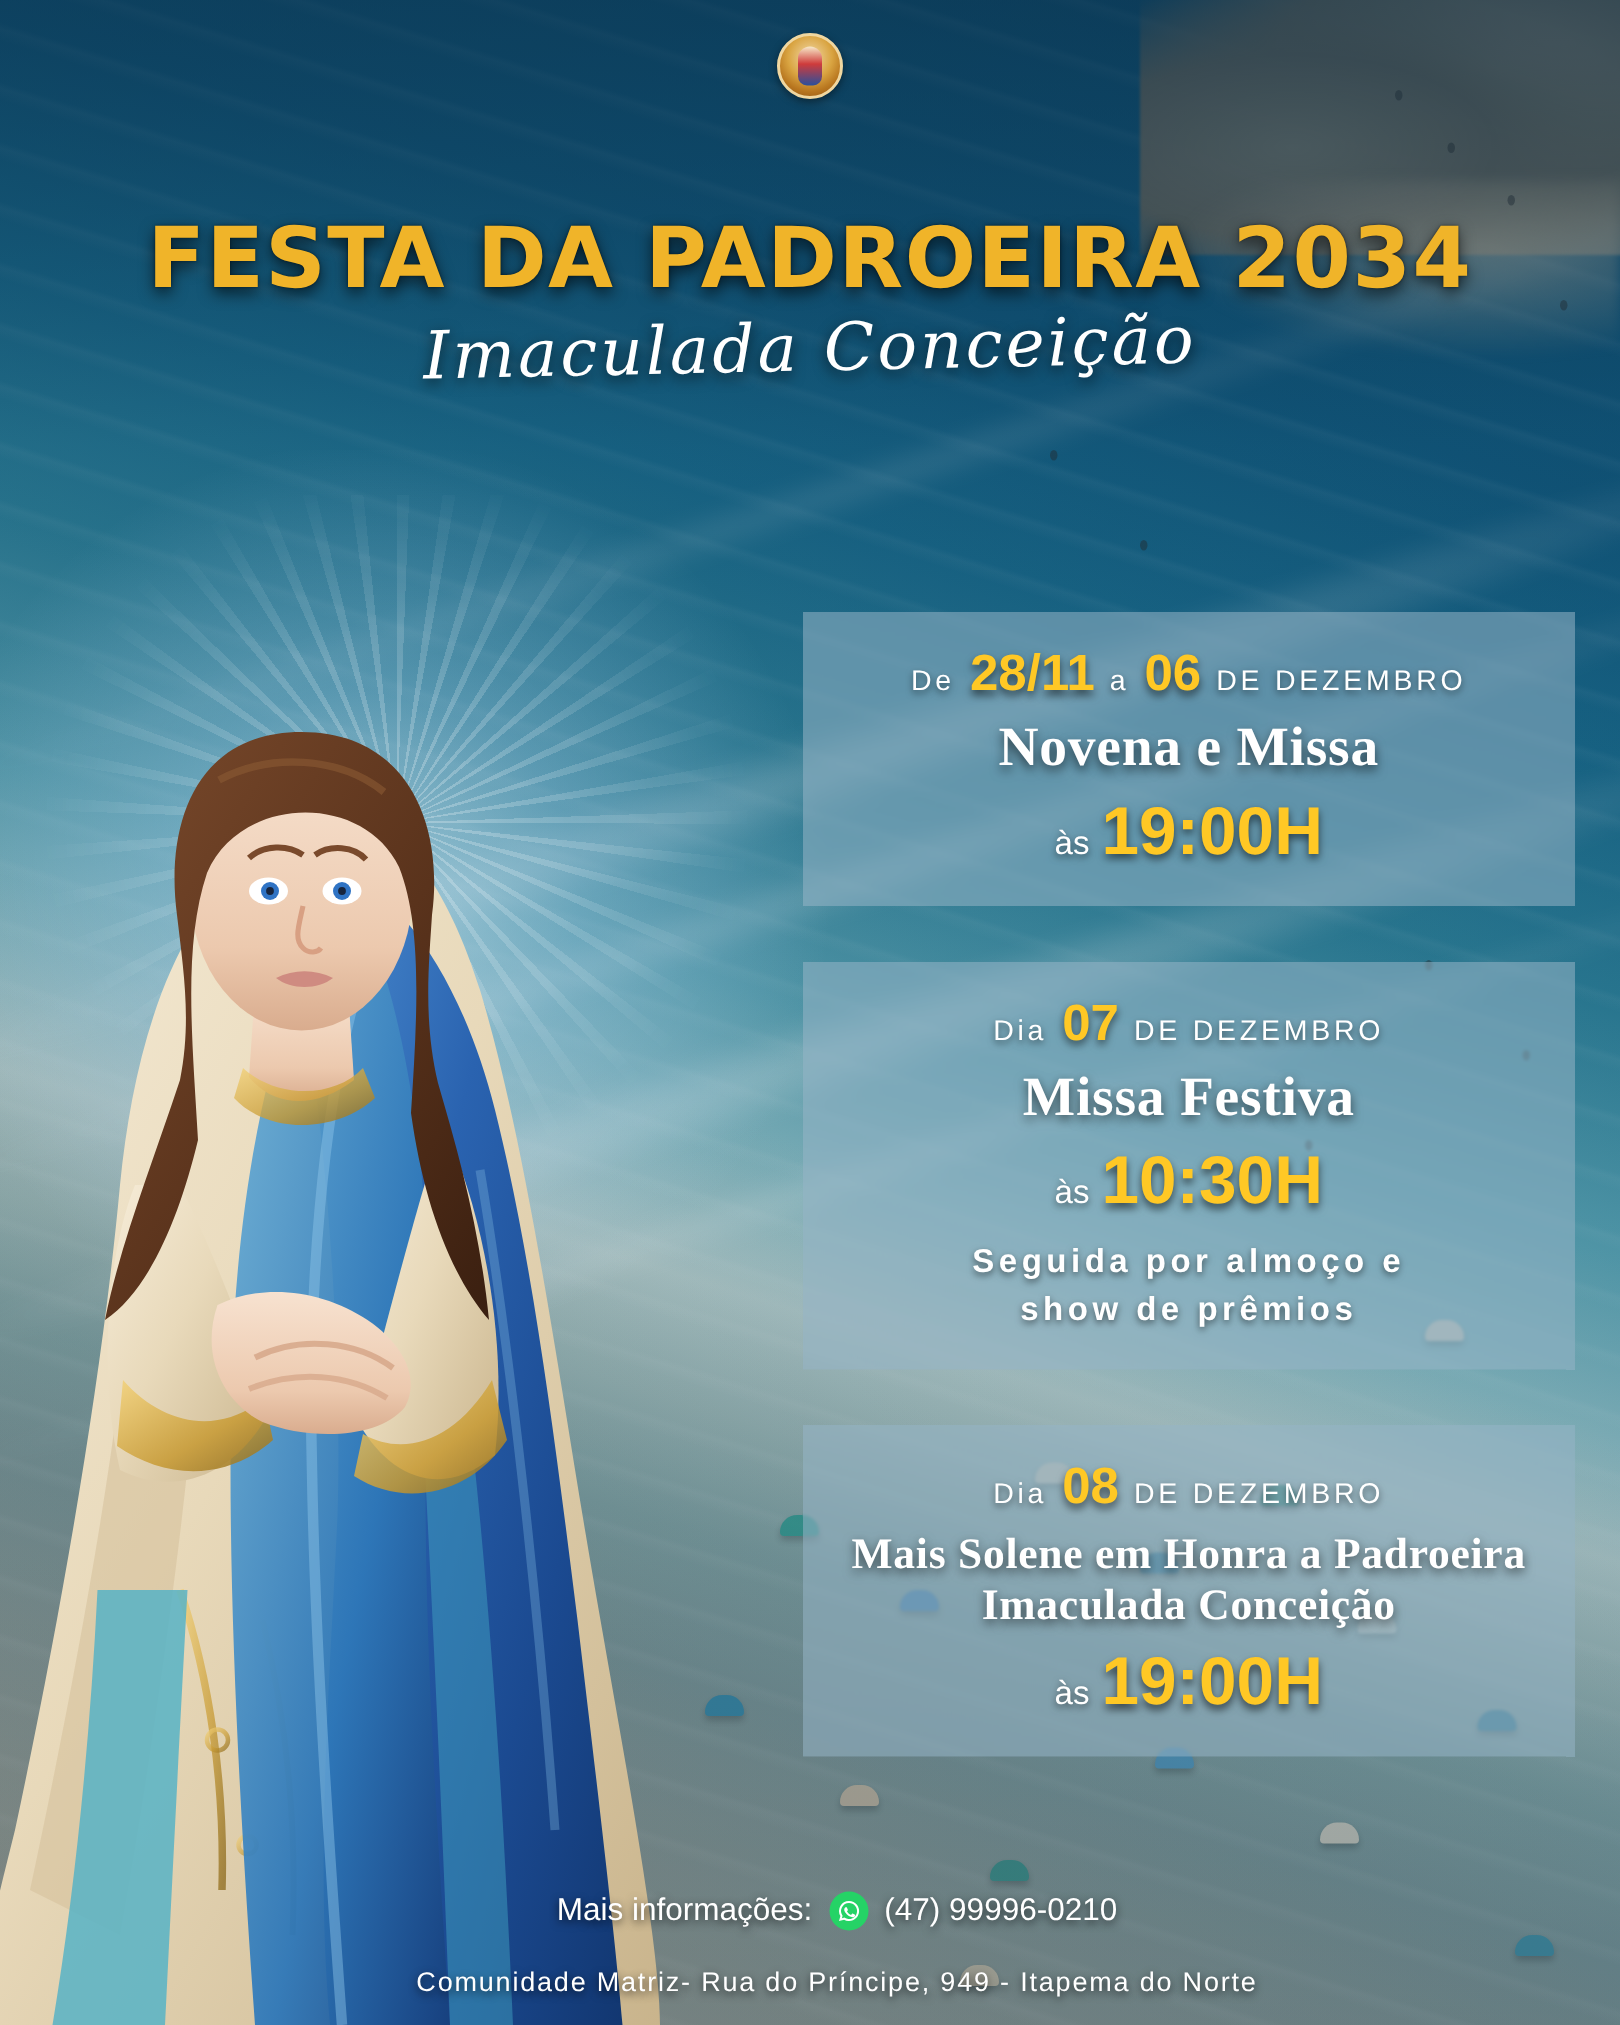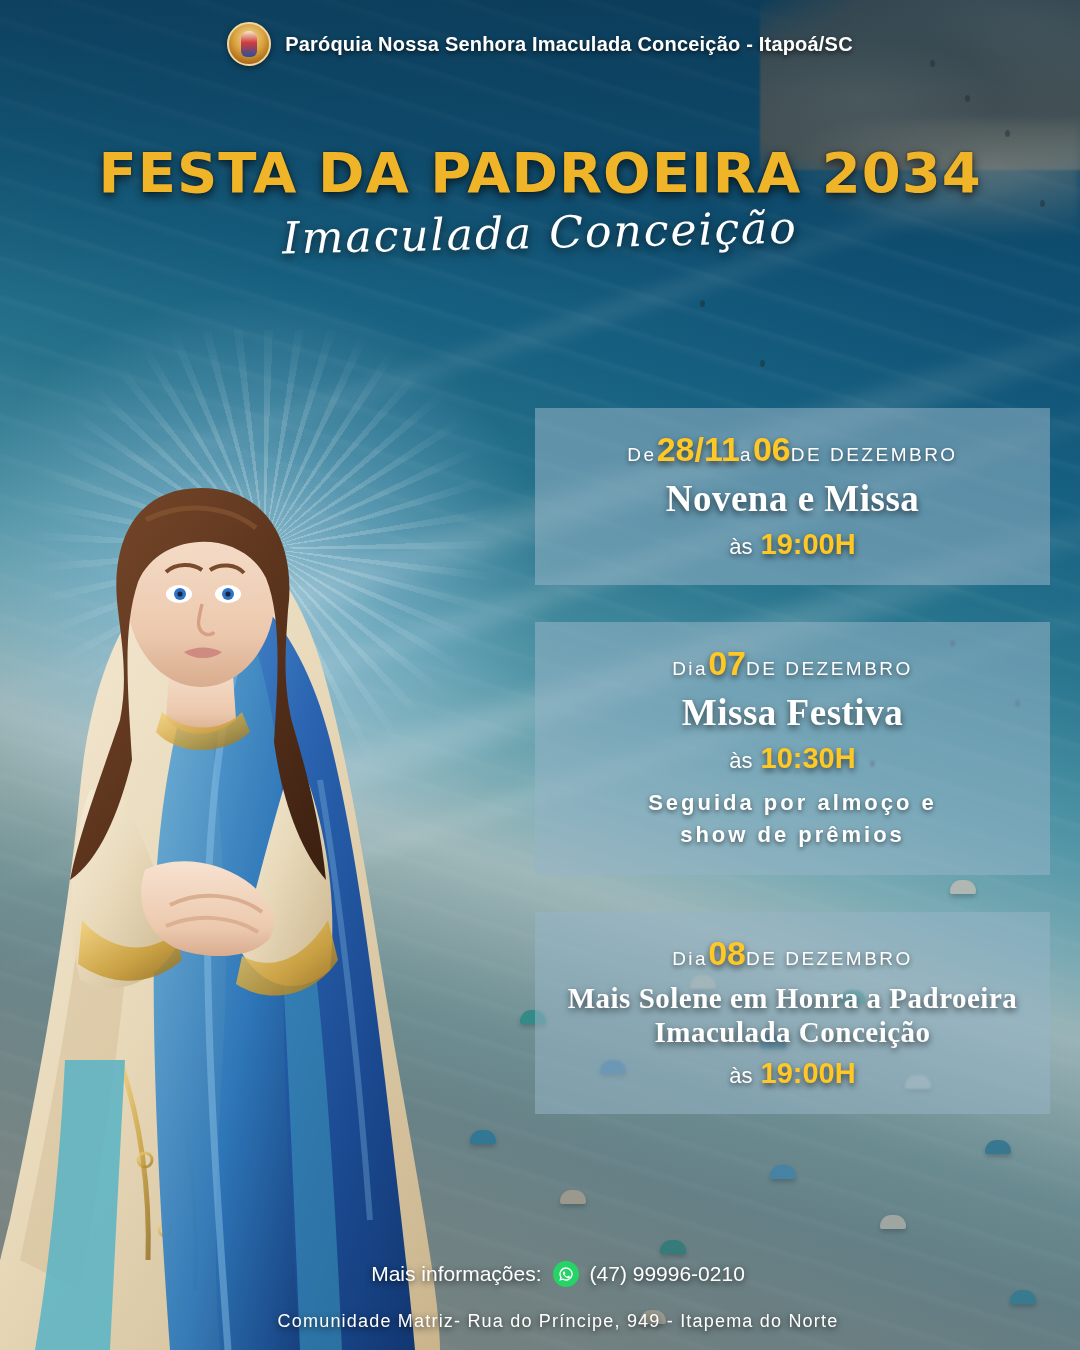--- a/index.html
+++ b/index.html
@@ -170,38 +170,38 @@
   .card {
     background: rgba(150,181,198,0.55);
     padding: 22px 18px 24px;
     text-align: center;
     color: #fff;
     text-shadow: 0 2px 5px rgba(0,0,0,.55);
     backdrop-filter: blur(1px);
   }
   .card-line1 {
     font-size: 21px; letter-spacing: 3px; font-weight: 600; margin-bottom: 8px;
-    display:flex; align-items:baseline; justify-content:center; gap: 0; flex-wrap: wrap;
+    display:flex; align-items:baseline; justify-content:center; gap: 10px; flex-wrap: wrap;
   }
   .card-line1 .small { font-size: 19px; letter-spacing: 2.5px; font-weight: 500; }
   .hl {
     color: #ffc825; font-weight: bold; font-size: 34px; letter-spacing: 0;
     text-shadow: 0 3px 6px rgba(0,0,0,.6);
   }
   .card-event {
     font-family: "Liberation Serif", serif;
     font-size: 37px; font-weight: bold; letter-spacing: .5px; margin: 4px 0 8px;
     text-shadow: 0 3px 7px rgba(0,0,0,.6);
   }
   .card-event.small2 { font-size: 29px; line-height: 1.18; }
   .card-time {
     display:flex; align-items:baseline; justify-content:center; gap: 8px;
     font-size: 22px;
   }
-  .card-time .t { font-size: 29px; font-weight: bold; color: #ffc825; text-shadow: 0 3px 6px rgba(0,0,0,.6); }
+  .card-time .t { font-size: 45px; font-weight: bold; color: #ffc825; text-shadow: 0 3px 6px rgba(0,0,0,.6); }
   .card-sub {
     margin-top: 12px; font-size: 22px; font-weight: bold; letter-spacing: 3px; line-height: 1.45;
   }
 
   
   .footer {
     position: absolute; bottom: 18px; left: 0; width: 100%; text-align: center; z-index: 8;
     color: #fff; text-shadow: 0 2px 6px rgba(0,0,0,.7);
   }
   .contact {
@@ -259,21 +259,20 @@
     <div class="dot" style="left:760px; top:360px;"></div>
     <div class="dot" style="left:950px; top:640px;"></div>
     <div class="dot" style="left:1015px;top:700px;"></div>
     <div class="dot" style="left:870px; top:760px;"></div>
   </div>
 
   <div class="tint"></div>
 
   <div class="header">
     <div class="logo"></div>
-    <div class="header-title">Paróquia Nossa Senhora Imaculada Conceição - Itapoá/SC</div>
   </div>
 
   <div class="title-wrap">
     <div class="main-title">FESTA DA PADROEIRA 2034</div>
     <div class="script-title">Imaculada Conceição</div>
   </div>
 
   <div class="glow"></div>
   <div class="rays"></div>
 

